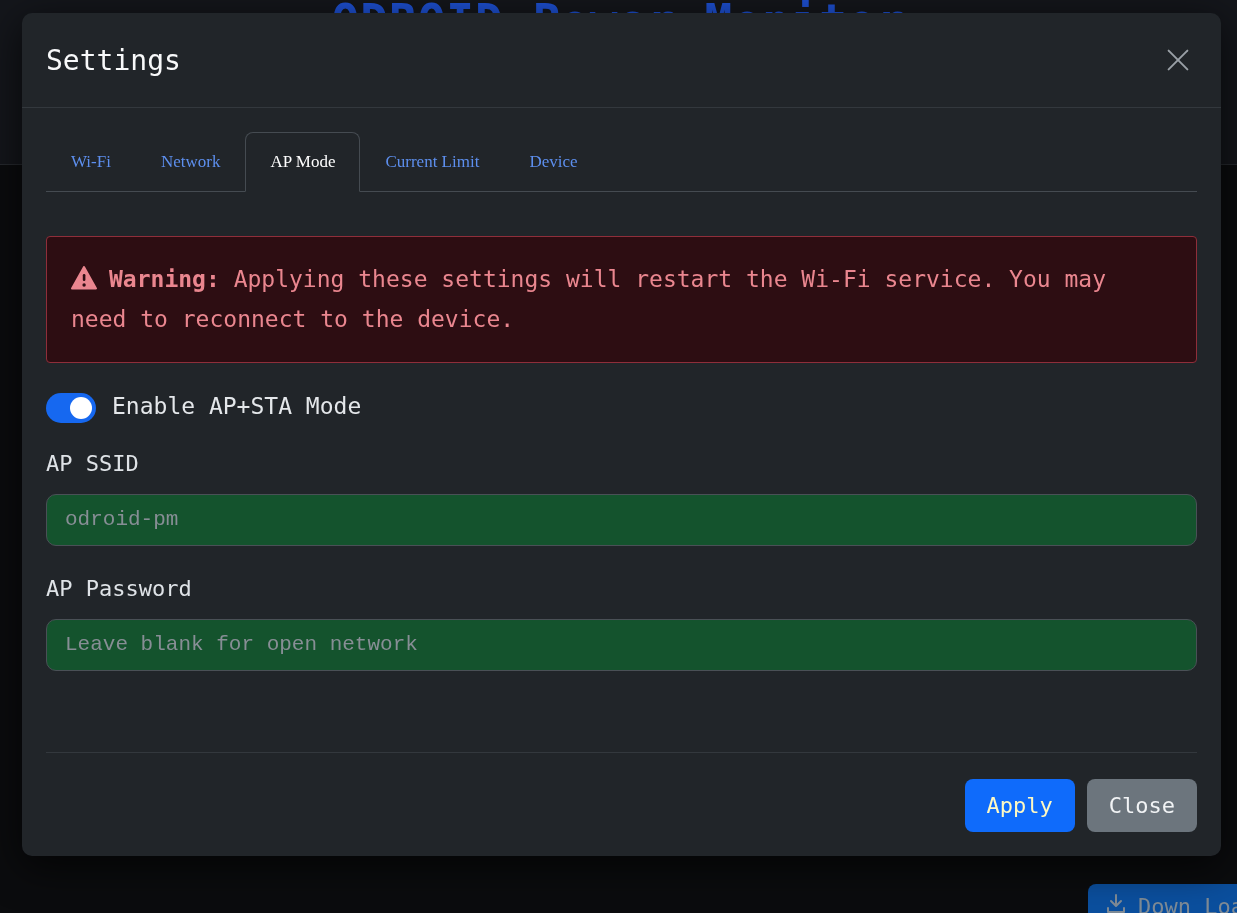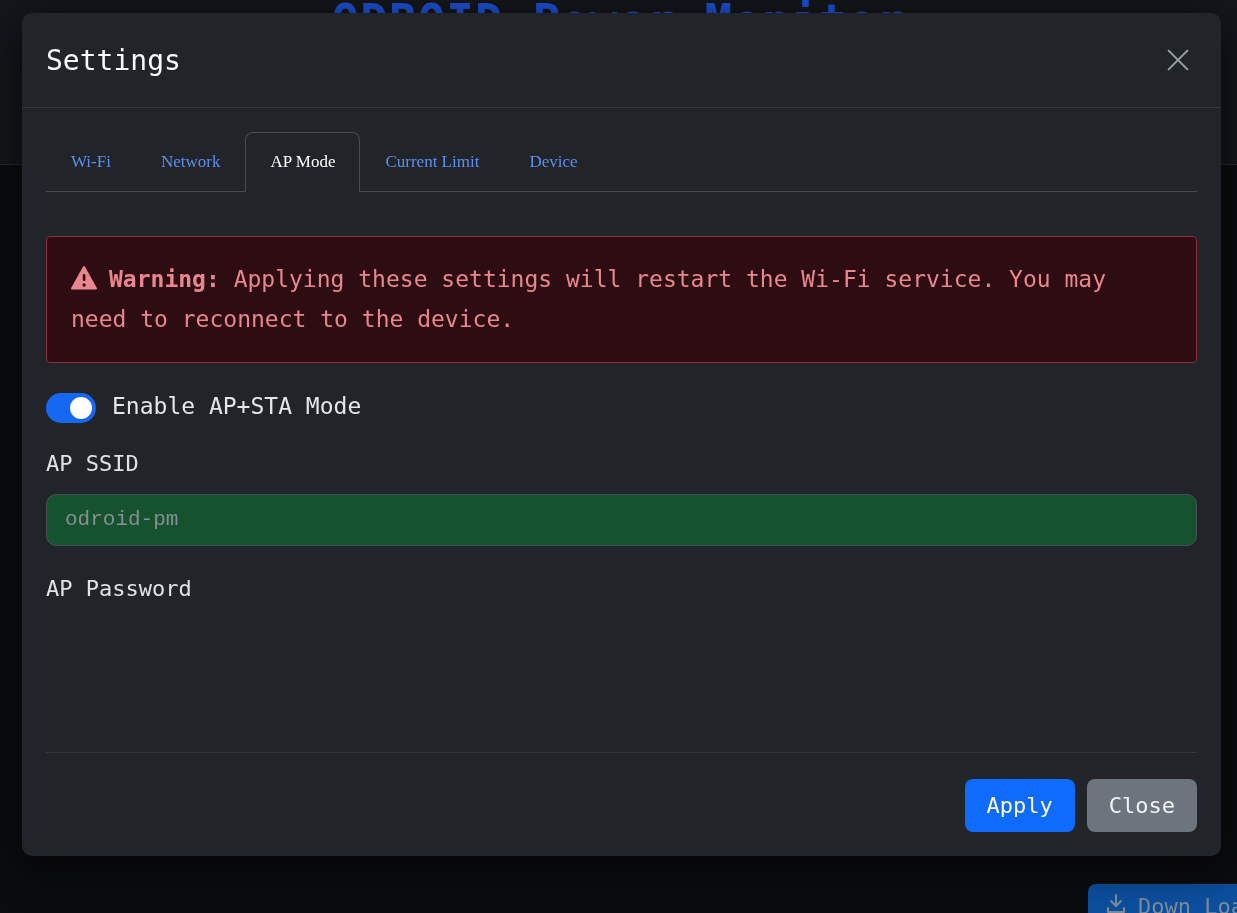--- a/index.html
+++ b/index.html
@@ -154,20 +154,21 @@
         <div class="knob"></div>
       </div>
       <div class="toggle-label">Enable AP+STA Mode</div>
     </div>
 
 
     <div class="field-label">AP SSID</div>
     <input class="text-input" type="text" placeholder="odroid-pm" style="">
 
     <div class="field-label">AP Password</div>
+    <input class="text-input" type="text" placeholder="Leave blank for open network" style="">
 
   </div>
 
   <div class="modal-footer">
     <button class="btn btn-apply">Apply</button>
     <button class="btn btn-close">Close</button>
   </div>
 
 </div>
 

